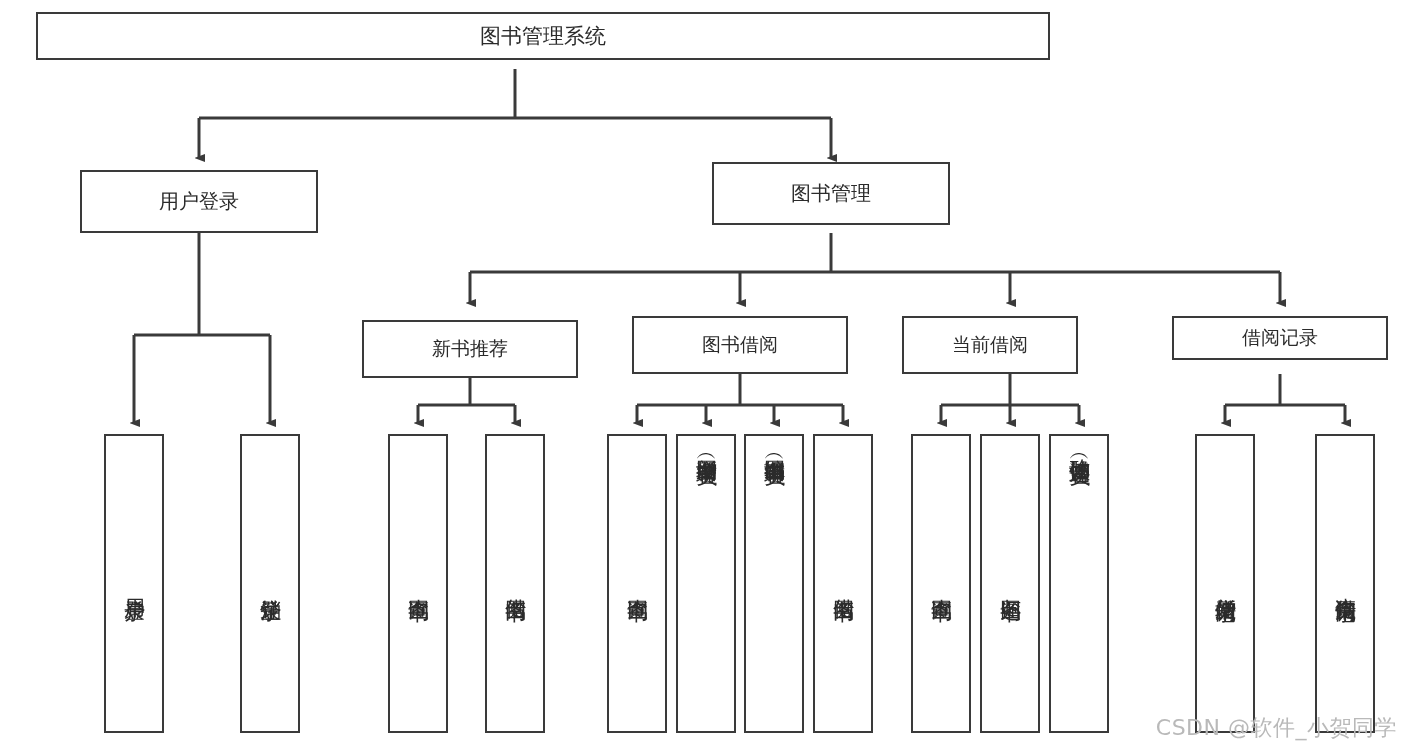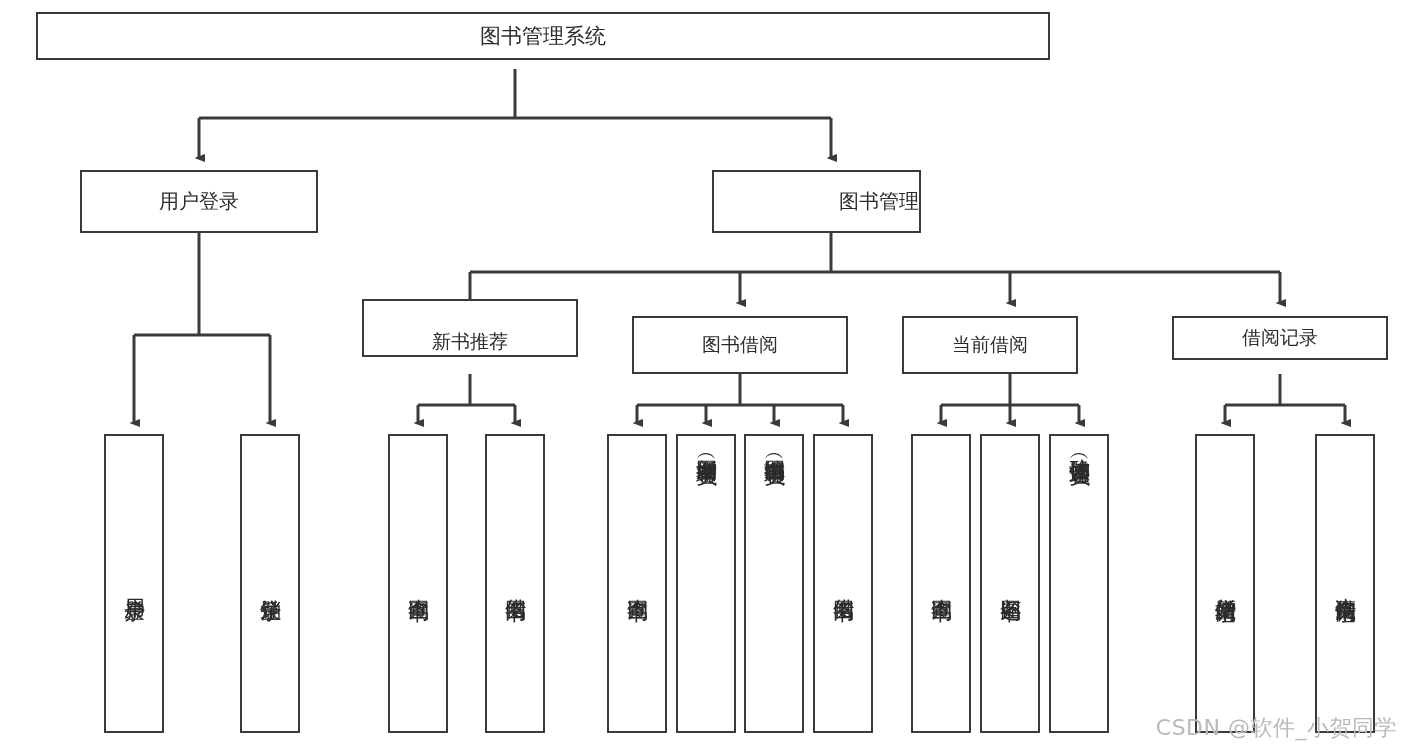--- a/index.html
+++ b/index.html
@@ -127,25 +127,25 @@
     </g>
   </svg>
 
   <div class="node root" style="left:8px; top:12px; width:1014px; height:48px;margin-left:28px;">
     <span class="label">图书管理系统</span>
   </div>
 
   <div class="node level1" style="left:80px; top:170px; width:238px; height:63px;">
     <span class="label">用户登录</span>
   </div>
-  <div class="node level1" style="left:712px; top:170px; width:209px; height:63px;justify-content:flex-end;">
+  <div class="node level1" style="left:712px; top:162px; width:238px; height:63px;">
     <span class="label">图书管理</span>
   </div>
 
-  <div class="node level2" style="left:362px; top:299px; width:216px; height:58px;align-items:flex-end;">
+  <div class="node level2" style="left:362px; top:320px; width:216px; height:58px;">
     <span class="label">新书推荐</span>
   </div>
   <div class="node level2" style="left:632px; top:316px; width:216px; height:58px;">
     <span class="label">图书借阅</span>
   </div>
   <div class="node level2" style="left:902px; top:316px; width:176px; height:58px;">
     <span class="label">当前借阅</span>
   </div>
   <div class="node level2" style="left:1172px; top:316px; width:216px; height:44px;">
     <span class="label">借阅记录</span>

